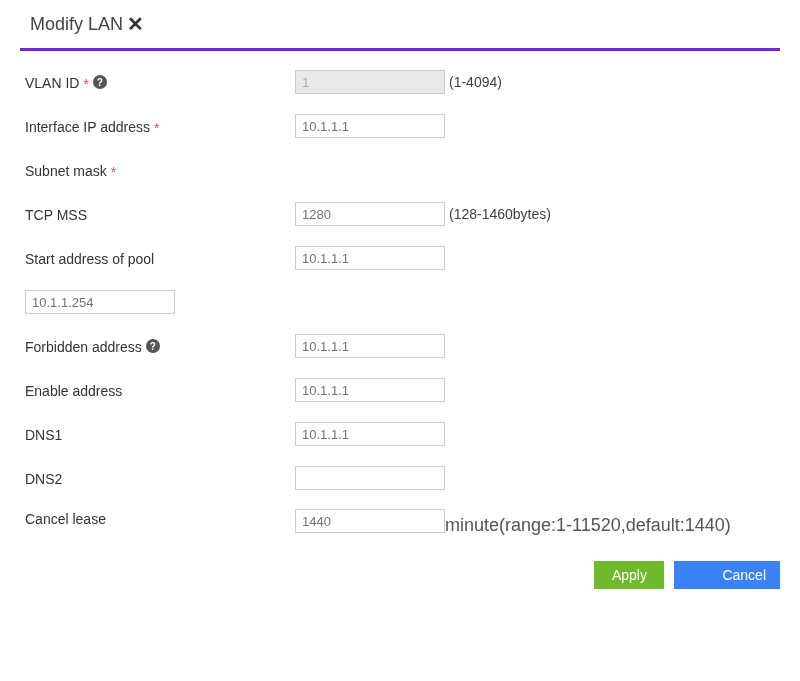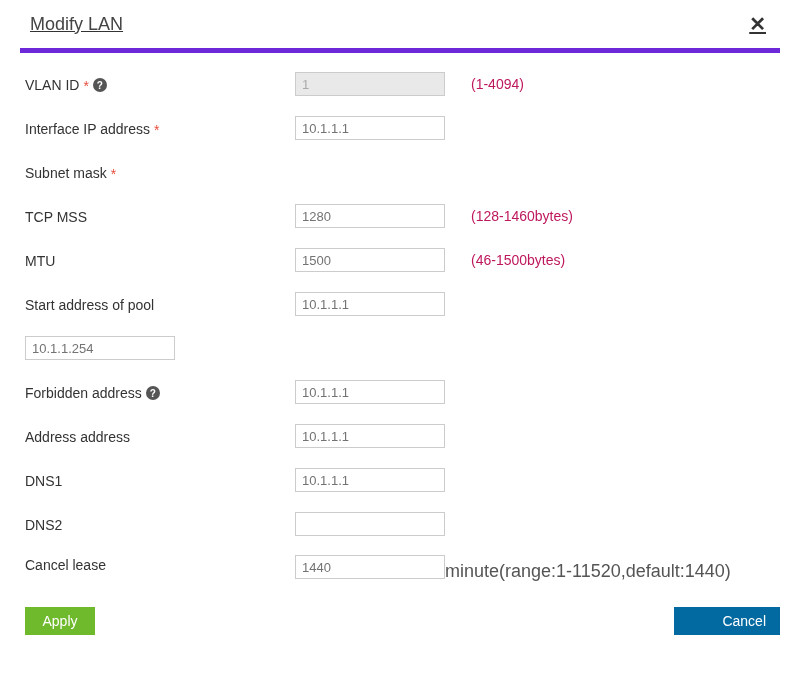--- a/index.html
+++ b/index.html
@@ -9,25 +9,23 @@
     font-size: 14px;
     color: #333;
     background: #fff;
   }
   .dialog {
     width: 800px;
     padding: 0 20px 25px 20px;
   }
   .header {
     display: flex;
-    justify-content: space-between;
     align-items: center;
     padding: 12px 10px 12px 10px;
-    border-bottom: 5px solid #6d28d9;
-    text-decoration: underline;
+    border-bottom: 3px solid #6d28d9;
   }
   .header h2 {
     font-size: 18px;
     font-weight: normal;
     margin: 0;
     color: #444;
   }
   .close-btn {
     font-size: 20px;
     line-height: 1;
@@ -43,32 +41,32 @@
     align-items: center;
     margin-bottom: 18px;
     min-height: 26px;
   }
   .label-col {
     width: 270px;
     flex: 0 0 270px;
     font-size: 14px;
     color: #333;
     display: flex;
-    align-items: center;
+    align-items: flex-start;
     gap: 4px;
     padding-top: 2px;
   }
   .input-col {
     width: 150px;
     flex: 0 0 150px;
   }
   .hint-col {
-    padding-left: 26px;
-    font-size: 14px;
-    color: #be185d;
+    padding-left: 4px;
+    font-size: 14px;
+    color: #404040;
   }
   .req {
     color: #e74c3c;
     font-size: 14px;
     position: relative;
     top: 1px;
   }
   .help-icon {
     display: inline-flex;
     width: 14px;
@@ -105,35 +103,35 @@
     width:13px;height:13px;
   }
   .sub-hint {
     font-size: 18px;
     color: #555;
     margin-top: 6px;
   }
   .lease-col { display:flex; flex-direction:row; }
   .footer {
     display: flex;
-    justify-content: space-between;
+    justify-content: flex-end;
     gap: 10px;
     margin-top: 25px;
   }
   .btn {
     min-width: 70px;
     height: 28px;
     border: none;
     color: #fff;
     font-size: 14px;
     cursor: pointer;
     padding: 0 14px;
   }
   .btn-apply { background: #6fb92c; }
-  .btn-cancel { background: #0369a1; padding-left: 48px; }
+  .btn-cancel { background: #3b82f6; padding-left: 48px; }
 </style>
 </head>
 <body>
 
 <div class="dialog">
 
   <div class="header">
     <h2>Modify LAN</h2>
     <span class="close-btn">✕</span>
   </div>
@@ -174,29 +172,20 @@
     <div class="row">
       <div class="label-col">
         <span>TCP MSS</span>
       </div>
       <div class="input-col">
         <input type="text" value="1280" style="">
       </div>
       <div class="hint-col">(128-1460bytes)</div>
     </div>
 
-    <div class="row">
-      <div class="label-col">
-        <span>MTU</span>
-      </div>
-      <div class="input-col">
-        <input type="text" value="1500" style="">
-      </div>
-      <div class="hint-col">(46-1500bytes)</div>
-    </div>
 
 
     <div class="row">
       <div class="label-col">Start address of pool</div>
       <div class="input-col">
         <input type="text" value="10.1.1.1" style="">
       </div>
     </div>
 
     <div class="row">
@@ -209,21 +198,21 @@
       <div class="label-col">
         <span>Forbidden address</span>
         <span class="help-icon">?</span>
       </div>
       <div class="input-col">
         <input type="text" value="10.1.1.1" style="">
       </div>
     </div>
 
     <div class="row">
-      <div class="label-col">Address address</div>
+      <div class="label-col">Enable address</div>
       <div class="input-col">
         <input type="text" value="10.1.1.1" style="">
       </div>
     </div>
 
     <div class="row">
       <div class="label-col">DNS1</div>
       <div class="input-col">
         <input type="text" value="10.1.1.1" style="">
       </div>

